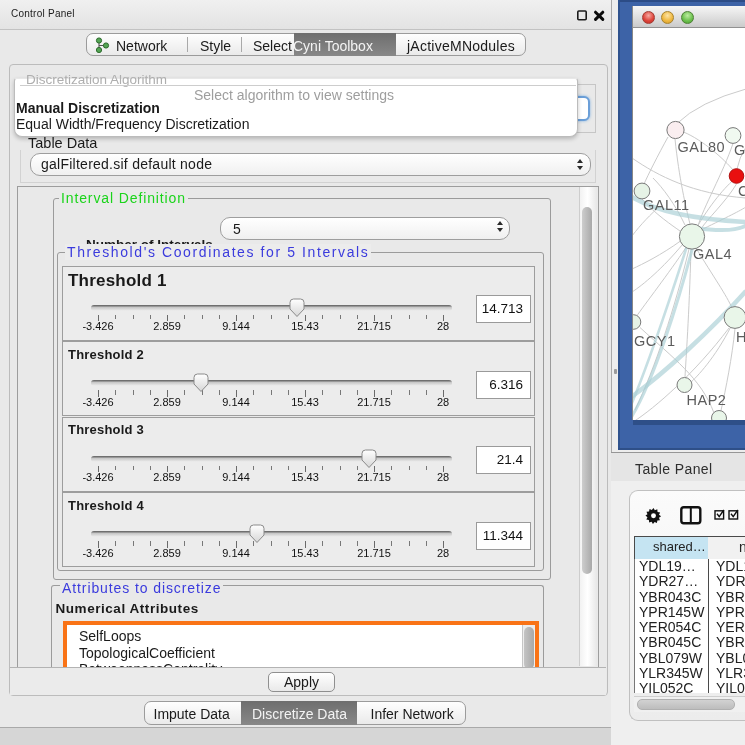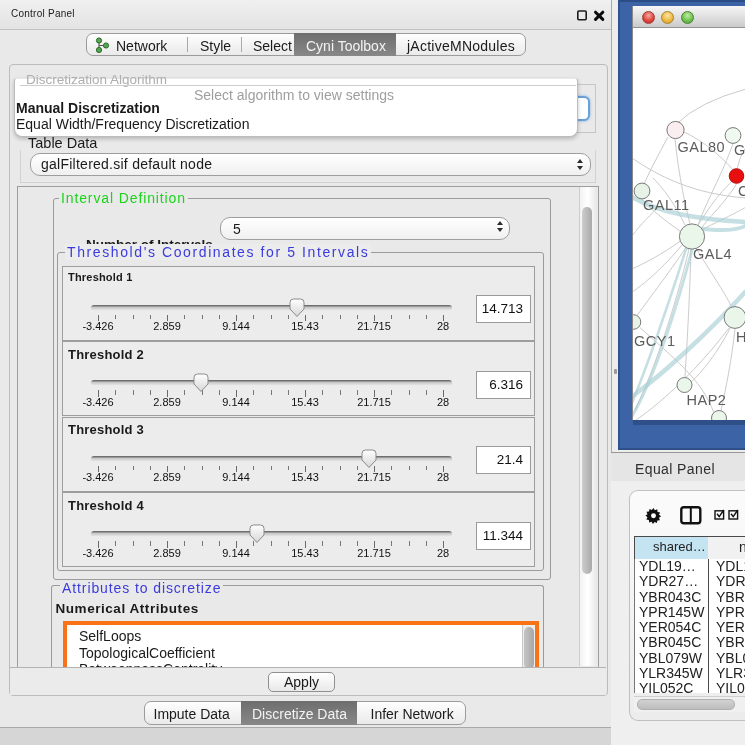--- a/index.html
+++ b/index.html
@@ -27,21 +27,21 @@
     <div class="abs" style="left:155px;top:4px;width:1px;height:15px;background:#a9a9a9;"></div>
     <svg class="abs" width="16" height="17" style="left:8px;top:2.5px;">
       <path d="M5,4.5 L5,14 M5,9.5 L12,9.5" stroke="#555" stroke-width="1.1" fill="none"></path>
       <circle cx="5" cy="4.5" r="2.6" fill="#54a554" stroke="#2d6b2d"></circle>
       <circle cx="5" cy="14" r="2.6" fill="#54a554" stroke="#2d6b2d"></circle>
       <circle cx="12" cy="9.5" r="2.6" fill="#54a554" stroke="#2d6b2d"></circle>
     </svg>
     <div class="abs" style="left:30px;top:4.5px;">Network</div>
     <div class="abs" style="left:114px;top:4.5px;">Style</div>
     <div class="abs" style="left:167px;top:4.5px;">Select</div>
-    <div class="abs" style="left:220px;top:4.5px;color:#f3f3f3;">Cyni Toolbox</div>
+    <div class="abs" style="left:207px;top:4.5px;color:#f3f3f3;">Cyni Toolbox</div>
     <div class="abs" style="left:321px;top:4.5px;letter-spacing:0.25px;">jActiveMNodules</div>
   </div>
 
   <div class="abs" style="left:20px;top:84px;width:574px;height:47px;border:1px solid #c6c6c6;"></div>
 
   <div class="abs" style="left:566px;top:96px;width:20px;height:21px;background:#fff;border:2px solid #6b9fd8;border-radius:6px;box-shadow:0 0 3px #7fb0e0;"></div>
 
   <div class="abs" style="left:20px;top:150px;width:574px;height:32px;border:1px solid #d2d2d2;border-top:none;"></div>
   <div class="abs" style="left:28px;top:135px;font-size:14.5px;">Table Data</div>
   <div class="abs" style="left:30px;top:153px;width:559px;height:21px;background:linear-gradient(#ffffff,#f0f0f0);border:1px solid #9e9e9e;border-radius:10px;"></div>
@@ -60,21 +60,21 @@
   <div class="abs" style="left:219.5px;top:217px;width:288px;height:21px;background:linear-gradient(#ffffff,#f0f0f0);border:1px solid #9e9e9e;border-radius:10px;"></div>
   <div class="abs" style="left:233px;top:220.5px;">5</div>
   <div class="abs" style="left:497px;top:220.5px;width:0;height:0;border-left:3.5px solid transparent;border-right:3.5px solid transparent;border-bottom:4.5px solid #2b2b2b;"></div>
   <div class="abs" style="left:497px;top:227.5px;width:0;height:0;border-left:3.5px solid transparent;border-right:3.5px solid transparent;border-top:4.5px solid #2b2b2b;"></div>
 
   <div class="abs" style="left:57px;top:251.5px;width:485px;height:317.5px;border:1px solid #9b9b9b;border-radius:3px;"></div>
   <div class="abs" style="left:65px;top:244px;background:#ececec;padding:0 2px;font-size:14px;letter-spacing:1.6px;color:#3b3bdd;">Threshold's Coordinates for 5 Intervals</div>
 
   <div id="thpanels">
 <div class="abs" style="left:62px;top:265.5px;width:471px;height:73px;background:#ececec;border:1px solid #9d9d9d;"></div>
-<div class="abs b" style="left:68px;top:271px;font-size:11px;letter-spacing:0.2px;">Threshold 1</div>
+<div class="abs b" style="left:68px;top:271px;font-size:17px;letter-spacing:0.2px;">Threshold 1</div>
 <div class="abs" style="left:91px;top:304.5px;width:361px;height:6px;border-radius:3px;background:linear-gradient(180deg,#6f6f6f 0%,#6f6f6f 18%,#c2c2c2 32%,#efefef 100%);"></div>
 <div class="abs" style="left:98px;top:314.5px;width:1px;height:6.5px;background:#6a6a6a;"></div>
 <div class="abs" style="left:115.2px;top:314.5px;width:1px;height:4.5px;background:#777;"></div>
 <div class="abs" style="left:132.5px;top:314.5px;width:1px;height:4.5px;background:#777;"></div>
 <div class="abs" style="left:149.8px;top:314.5px;width:1px;height:4.5px;background:#777;"></div>
 <div class="abs" style="left:73px;top:320px;width:50px;text-align:center;font-size:11px;color:#111;">-3.426</div>
 <div class="abs" style="left:167px;top:314.5px;width:1px;height:6.5px;background:#6a6a6a;"></div>
 <div class="abs" style="left:184.2px;top:314.5px;width:1px;height:4.5px;background:#777;"></div>
 <div class="abs" style="left:201.5px;top:314.5px;width:1px;height:4.5px;background:#777;"></div>
 <div class="abs" style="left:218.8px;top:314.5px;width:1px;height:4.5px;background:#777;"></div>
@@ -328,21 +328,21 @@
       <text x="53.5" y="376.5">HAP2</text>
     </g>
   </svg>
   <div class="abs" style="left:14.5px;top:420px;width:112.5px;height:5px;background:#2e4f88;"></div>
   <div class="abs" style="left:0;top:447.5px;width:127px;height:2.5px;background:#2e4f88;"></div>
 </div>
 
 <div class="abs" style="left:613.5px;top:369px;width:3.5px;height:4.5px;background:#9a9a9a;border-radius:1px;"></div>
 
 <div class="abs" style="left:611px;top:451.5px;width:134px;height:29.5px;background:#e5e5e5;border-top:1.5px solid #969696;"></div>
-<div class="abs" style="left:635px;top:461px;color:#2e2e2e;letter-spacing:0.4px;">Equal Panel</div>
+<div class="abs" style="left:635px;top:461px;color:#2e2e2e;letter-spacing:0.4px;">Table Panel</div>
 <div class="abs" style="left:611px;top:481px;width:134px;height:264px;background:#efefef;"></div>
 
 <div class="abs" style="left:629px;top:490px;width:116px;height:229px;background:linear-gradient(#fbfbfb,#ececec);border:1px solid #c0c0c0;border-radius:9px 0 0 9px;border-right:none;overflow:hidden;">
   <svg class="abs" width="17" height="17" style="left:14.5px;top:15.5px;" viewBox="0 0 18 18">
     <path d="M9,1 L10.4,3.4 L13,2.5 L13.3,5.2 L16,5.7 L14.8,8.1 L17,9.9 L14.8,11.4 L15.8,14 L13.1,14.3 L12.6,17 L10.2,15.8 L8.4,18 L7,15.6 L4.4,16.5 L4.1,13.8 L1.4,13.3 L2.6,10.9 L0.5,9.1 L2.6,7.6 L1.6,5 L4.3,4.7 L4.8,2 L7.2,3.2 Z" fill="#111"></path>
     <circle cx="9" cy="9.3" r="2.6" fill="#fff"></circle>
   </svg>
   <svg class="abs" width="22" height="19" style="left:50px;top:15px;" viewBox="0 0 22 19">
     <rect x="1.3" y="1.3" width="19" height="16" rx="2.5" fill="none" stroke="#111" stroke-width="2.4"></rect>
     <line x1="10.8" y1="1.8" x2="10.8" y2="17" stroke="#111" stroke-width="2"></line>

